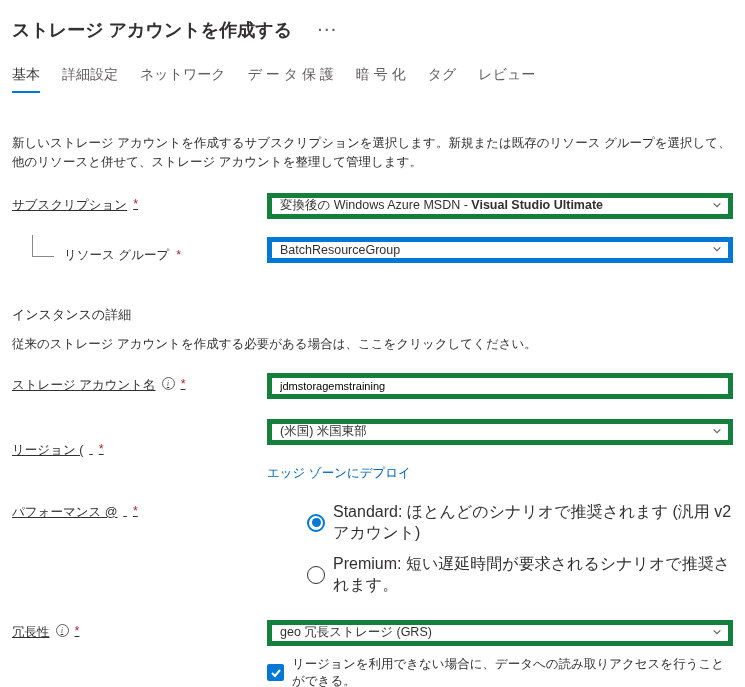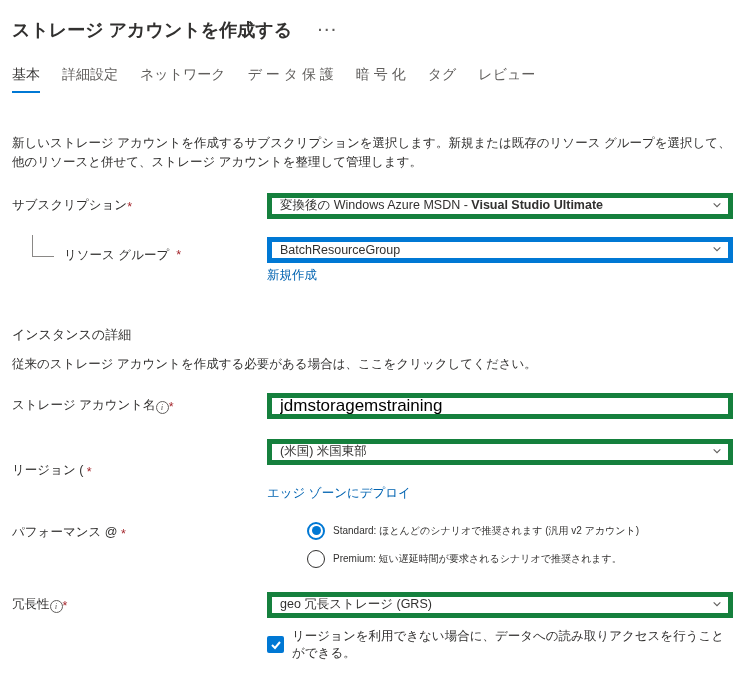--- a/index.html
+++ b/index.html
@@ -66,21 +66,23 @@
       display: flex;
       align-items: center;
       margin-top: 20px;
     }
     .field-label {
       width: 255px;
       flex-shrink: 0;
       font-size: 12.5px;
       color: #323130;
       display: flex;
-      align-items: flex-end;
+      align-items: flex-start;
+      gap: 6px;
+      text-decoration: underline;
     }
     .req { color: #a4262c; }
     .info-icon {
       display: inline-flex;
       width: 13px; height: 13px;
       border: 1px solid #605e5c;
       border-radius: 50%;
       font-size: 9px;
       color: #605e5c;
       align-items: center; justify-content: center;
@@ -107,21 +109,21 @@
       right: 6px; top: 50%;
       transform: translateY(-50%);
       color: #605e5c;
     }
     .dropdown.focused {
       border-color: #0078D4;
     }
     .textbox input {
       border: none; outline: none;
       width: 100%; height: 100%;
-      font-size: 17px;
+      font-size: 11px;
       font-family: inherit;
       background: transparent;
     }
     .link-under {
       margin-top: 4px;
       font-size: 12.5px;
     }
     .link-under a { color: #0063B1; text-decoration: none; cursor: pointer; }
     .tree-branch {
       position: relative;
@@ -143,21 +145,21 @@
     .radio-group {
       display: flex;
       flex-direction: column;
       gap: 10px;
       margin-top: 0;
     }
     .radio-option {
       display: flex;
       align-items: center;
       gap: 8px;
-      font-size: 10px;
+      font-size: 16px;
       cursor: pointer;
     }
     .radio-circle {
       width: 18px; height: 18px;
       border-radius: 50%;
       border: 1px solid #323130;
       display: flex; align-items: center; justify-content: center;
       flex-shrink: 0;
     }
     .radio-circle.selected { border: 2px solid #0078D4; }
@@ -226,23 +228,20 @@
     </div>
   </div>
   <div class="field-control">
     <div class="dropdown focused">
       <span>BatchResourceGroup</span>
       <span class="caret">
         <svg viewBox="0 0 12 12">
             <path d="M2 4 L6 8 L10 4" stroke="#605e5c" stroke-width="1.3" fill="none"></path>
           </svg>
       </span>
-    </div>
-    <div class="link-under">
-      <a>新規作成</a>
     </div>
   </div>
 </div>
 
 <div class="section-heading">インスタンスの詳細</div>
 <p class="sub-intro">従来のストレージ アカウントを作成する必要がある場合は、ここをクリックしてください。</p>
 
 <div class="field-row">
   <div class="field-label">
     <span>ストレージ アカウント名</span>

